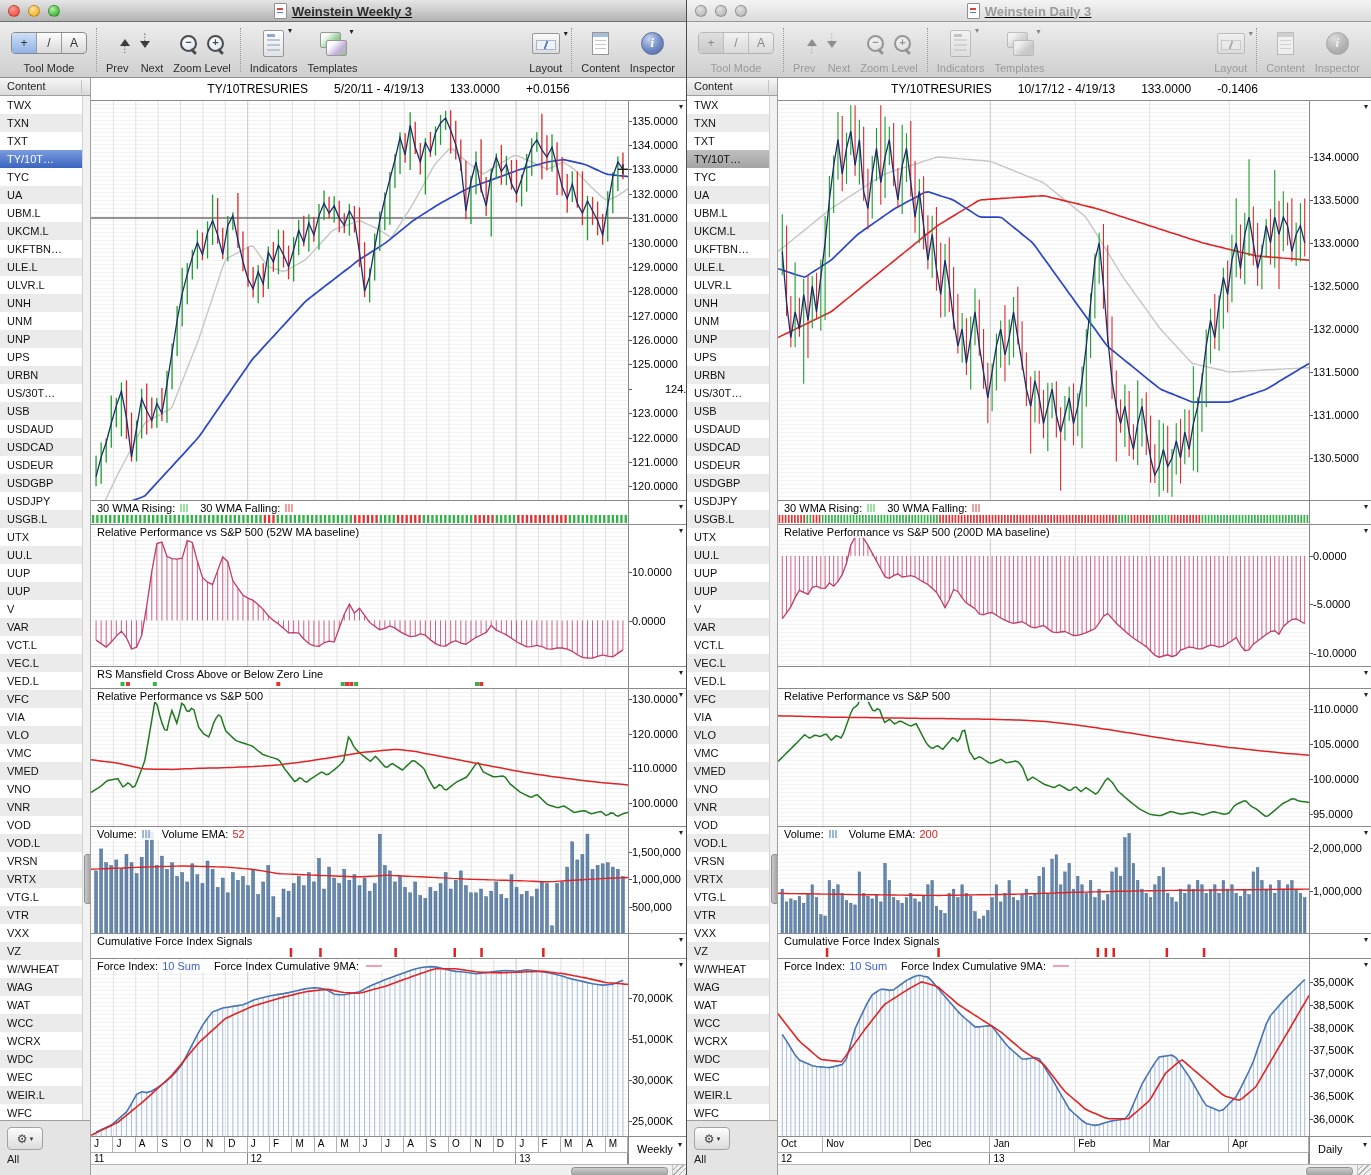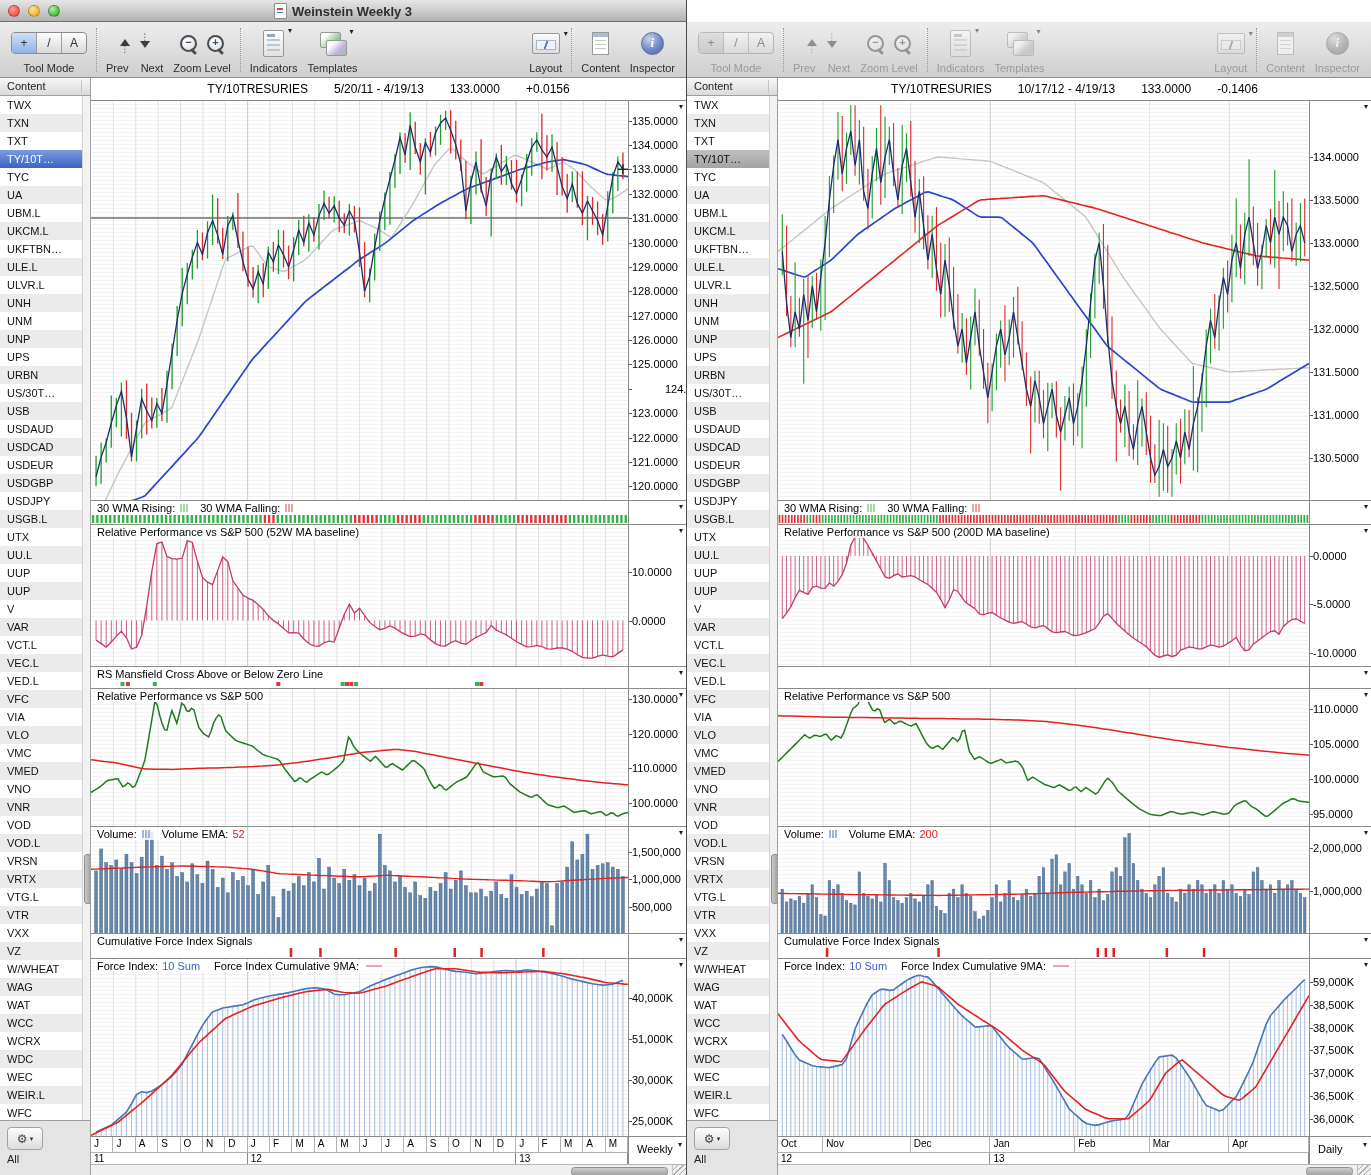--- a/index.html
+++ b/index.html
@@ -1,21 +1,21 @@
 <!DOCTYPE html>
 <html><head>
 <meta charset="utf-8">
 <style>
   html,body{margin:0;padding:0;background:#2a2a2a;font-family:"Liberation Sans",sans-serif;}
   #stage{position:relative;width:1371px;height:1175px;overflow:hidden;background:#1a1a1a;}
   .window{position:absolute;top:0;height:1175px;background:#fff;border-left:1px solid #4b4b4b;box-sizing:border-box;}
   #w0{left:0;width:686px;border-left:none;}
   #w1{left:686px;width:685px;}
   
-  .titlebar{position:absolute;left:0;top:0;right:0;height:22px;background:linear-gradient(#e6e6e6,#b3b3b3);border-bottom:1px solid #6f6f6f;box-sizing:border-box;}
+  .titlebar{position:absolute;left:0;top:0;right:0;height:22px;background:linear-gradient(#e6e6e6,#b3b3b3);border-bottom:1px solid #6f6f6f;box-sizing:border-box;text-decoration:underline;}
   .win-inactive .titlebar{background:linear-gradient(#f4f4f4,#dcdcdc);border-bottom-color:#9a9a9a;}
   .lights{position:absolute;left:8px;top:5px;display:flex;gap:8px;}
   .light{width:12px;height:12px;border-radius:50%;box-sizing:border-box;border:1px solid rgba(0,0,0,.25);}
   .light.red{background:radial-gradient(circle at 35% 30%,#ff9a92,#f1564a 70%);}
   .light.yellow{background:radial-gradient(circle at 35% 30%,#ffe49e,#f5b52e 70%);}
   .light.green{background:radial-gradient(circle at 35% 30%,#b6efae,#47ba3a 70%);}
   .win-inactive .light{background:radial-gradient(circle at 35% 30%,#e2e2e2,#bdbdbd 70%);}
   .titlewrap{height:22px;display:flex;align-items:center;justify-content:center;gap:5px;}
   .doc-icon{width:11px;height:14px;background:#fdfdfd;border:1px solid #8f8f8f;border-radius:1px;position:relative;}
   .doc-icon::after{content:"";position:absolute;left:2px;top:4px;width:6px;height:2px;background:#d8433b;}
@@ -1134,21 +1134,21 @@
                 <line x1="521.8018867924528" y1="25.154904728299254" x2="521.8018867924528" y2="178" stroke="#a8bfdd" stroke-width="1"></line>
                 <line x1="526.867924528302" y1="23.192131263232195" x2="526.867924528302" y2="178" stroke="#a8bfdd" stroke-width="1"></line>
                 <line x1="531.933962264151" y1="21.229357798165136" x2="531.933962264151" y2="178" stroke="#a8bfdd" stroke-width="1"></line>
                 <polyline points="5.1,173.1 10.1,170.7 15.2,168.4 20.3,166.0 25.3,161.8 30.4,157.4 35.5,152.9 40.5,144.7 45.6,135.3 50.7,132.8 55.7,133.6 60.8,132.0 65.9,128.9 70.9,125.7 76.0,121.7 81.1,116.8 86.1,111.8 91.2,105.1 96.3,95.2 101.3,85.4 106.4,75.6 111.5,66.4 116.5,59.3 121.6,52.8 126.7,50.9 131.7,49.0 136.8,48.2 141.8,47.4 146.9,46.6 152.0,45.8 157.0,43.7 162.1,41.3 167.2,39.8 172.2,38.5 177.3,37.2 182.4,36.2 187.4,35.4 192.5,34.6 197.6,33.6 202.6,32.5 207.7,31.3 212.8,30.1 217.8,29.2 222.9,28.8 228.0,29.0 233.0,30.1 238.1,32.0 243.2,35.2 248.2,35.6 253.3,35.8 258.4,34.8 263.4,33.7 268.5,32.7 273.6,29.9 278.6,27.2 283.7,25.0 288.8,22.9 293.8,20.8 298.9,18.9 304.0,17.1 309.0,15.3 314.1,13.4 319.2,11.4 324.2,9.9 329.3,8.7 334.4,8.0 339.4,7.6 344.5,7.9 349.6,9.0 354.6,10.2 359.7,11.4 364.8,12.4 369.8,12.8 374.9,13.2 380.0,14.0 385.0,14.7 390.1,14.3 395.2,13.8 400.2,13.1 405.3,12.3 410.3,11.9 415.4,11.5 420.5,11.8 425.5,12.2 430.6,11.6 435.7,10.8 440.7,11.2 445.8,12.0 450.9,12.8 455.9,13.5 461.0,14.5 466.1,15.7 471.1,17.1 476.2,18.7 481.3,20.1 486.3,21.2 491.4,22.4 496.5,23.6 501.5,24.7 506.6,25.5 511.7,26.1 516.7,25.7 521.8,25.2 526.9,23.2 531.9,21.2" fill="none" stroke="#4775b5" stroke-width="1.6"></polyline>
                 <polyline points="0.0,176.4 3.4,174.7 6.8,173.1 10.1,171.4 13.5,169.8 16.9,168.2 20.3,166.5 23.6,164.9 27.0,163.2 30.4,160.4 33.8,157.6 37.2,154.8 40.5,152.1 43.9,149.3 47.3,146.5 50.7,143.8 54.0,140.9 57.4,137.9 60.8,134.8 64.2,131.7 67.5,128.6 70.9,125.5 74.3,122.5 77.7,119.4 81.1,116.1 84.4,112.0 87.8,107.9 91.2,103.8 94.6,99.7 97.9,95.6 101.3,91.5 104.7,87.4 108.1,83.5 111.5,80.4 114.8,77.3 118.2,74.2 121.6,71.2 125.0,68.1 128.3,65.0 131.7,61.9 135.1,59.2 138.5,57.7 141.8,56.1 145.2,54.6 148.6,53.1 152.0,51.5 155.4,50.0 158.7,48.4 162.1,47.0 165.5,46.0 168.9,45.0 172.2,44.0 175.6,42.9 179.0,41.9 182.4,40.9 185.8,39.9 189.1,38.9 192.5,38.1 195.9,37.3 199.3,36.4 202.6,35.6 206.0,34.8 209.4,34.0 212.8,33.2 216.2,32.5 219.5,32.1 222.9,31.7 226.3,31.4 229.7,31.0 233.0,30.6 236.4,30.2 239.8,30.9 243.2,31.6 246.5,32.3 249.9,33.0 253.3,33.5 256.7,33.7 260.1,33.9 263.4,34.0 266.8,34.2 270.2,33.8 273.6,32.9 276.9,32.0 280.3,31.1 283.7,30.1 287.1,29.2 290.5,28.3 293.8,27.4 297.2,26.3 300.6,25.0 304.0,23.8 307.3,22.6 310.7,21.3 314.1,20.1 317.5,18.9 320.8,17.6 324.2,16.5 327.6,15.3 331.0,14.1 334.4,13.0 337.7,11.8 341.1,10.7 344.5,9.8 347.9,9.8 351.2,9.8 354.6,9.8 358.0,9.8 361.4,9.8 364.8,9.8 368.1,10.3 371.5,10.8 374.9,11.3 378.3,11.8 381.6,12.3 385.0,12.8 388.4,13.1 391.8,13.3 395.2,13.4 398.5,13.5 401.9,13.6 405.3,13.8 408.7,13.9 412.0,13.7 415.4,13.6 418.8,13.5 422.2,13.3 425.5,13.2 428.9,13.1 432.3,13.0 435.7,12.8 439.1,12.7 442.4,12.6 445.8,12.4 449.2,12.3 452.6,12.4 455.9,12.8 459.3,13.2 462.7,13.6 466.1,14.0 469.5,14.3 472.8,14.7 476.2,15.4 479.6,16.0 483.0,16.7 486.3,17.3 489.7,18.0 493.1,18.6 496.5,19.3 499.8,20.1 503.2,20.9 506.6,21.6 510.0,22.4 513.4,23.2 516.7,23.8 520.1,24.0 523.5,24.3 526.9,24.5 530.2,24.8 533.6,25.1 537.0,25.3" fill="none" stroke="#e32222" stroke-width="1.6"></polyline>
               </svg>
             </div>
             <div class="axis" style="width: 58px;">
               <div class="pcaret">▾</div>
               <div class="tickline" style="top: 39.2px;"></div>
-              <div class="tick" style="top: 33.2px;">40,000K</div>
+              <div class="tick" style="top: 33.2px;">70,000K</div>
               <div class="tickline" style="top: 80px;"></div>
               <div class="tick" style="top: 74px;">51,000K</div>
               <div class="tickline" style="top: 120.8px;"></div>
               <div class="tick" style="top: 114.8px;">30,000K</div>
               <div class="tickline" style="top: 161.7px;"></div>
               <div class="tick" style="top: 155.7px; text-align: right;">25,000K</div>
             </div>
           </div>
           <div style="position: relative;">
             <div class="xrow" style="height: 16px; width: 537px;">
@@ -1193,20 +1193,31 @@
           </div>
           <div class="hscroll" style="height: 11px;">
             <div class="hthumb" style="width: 95px; right: 18px;"></div>
             <div class="grip"></div>
           </div>
         </div>
     </div>
   </div>
 
   <div class="window win-inactive" id="w1">
+    <div class="titlebar">
+      <div class="lights">
+        <span class="light"></span>
+        <span class="light"></span>
+        <span class="light"></span>
+      </div>
+      <div class="titlewrap">
+        <span class="doc-icon"></span>
+        <span class="title">Weinstein Daily 3</span>
+      </div>
+    </div>
     <div class="toolbar">
       <div class="tgroup">
         <div class="ticons">
           <div class="segmented">
             <span class="seg seg-on">+</span>
             <span class="seg">/</span>
             <span class="seg">A</span>
           </div>
         </div>
         <div class="tlabel">Tool Mode</div>
@@ -2208,21 +2219,21 @@
                 <line x1="518.1532258064516" y1="28.95586380832268" x2="518.1532258064516" y2="178" stroke="#a8bfdd" stroke-width="1"></line>
                 <line x1="522.4354838709677" y1="24.747162673392275" x2="522.4354838709677" y2="178" stroke="#a8bfdd" stroke-width="1"></line>
                 <line x1="526.7177419354839" y1="20.53846153846154" x2="526.7177419354839" y2="178" stroke="#a8bfdd" stroke-width="1"></line>
                 <polyline points="4.3,75.3 8.6,82.2 12.8,89.0 17.1,95.9 21.4,101.0 25.7,102.9 30.0,104.8 34.3,106.7 38.5,107.5 42.8,107.9 47.1,108.3 51.4,108.6 55.7,107.6 60.0,106.6 64.2,105.6 68.5,99.6 72.8,84.6 77.1,69.7 81.4,60.4 85.6,51.7 89.9,43.0 94.2,35.8 98.5,33.0 102.8,30.2 107.1,30.4 111.3,31.4 115.6,30.8 119.9,27.6 124.2,24.5 128.5,21.4 132.8,19.2 137.0,17.3 141.3,16.2 145.6,17.2 149.9,18.1 154.2,22.4 158.4,27.4 162.7,32.4 167.0,37.4 171.3,42.4 175.6,47.4 179.9,52.4 184.1,56.7 188.4,60.5 192.7,64.2 197.0,67.9 201.3,67.9 205.5,67.3 209.8,66.7 214.1,67.3 218.4,72.9 222.7,78.5 227.0,84.1 231.2,88.7 235.5,92.5 239.8,96.2 244.1,100.0 248.4,99.9 252.7,99.2 256.9,98.6 261.2,99.6 265.5,106.5 269.8,113.4 274.1,120.2 278.3,127.4 282.6,134.9 286.9,142.4 291.2,149.9 295.5,154.0 299.8,157.7 304.0,161.5 308.3,164.5 312.6,165.5 316.9,166.4 321.2,165.6 325.5,164.3 329.7,163.1 334.0,161.9 338.3,161.3 342.6,160.7 346.9,160.1 351.1,155.0 355.4,145.0 359.7,135.0 364.0,125.0 368.3,117.6 372.6,110.7 376.8,103.9 381.1,98.0 385.4,97.4 389.7,96.8 394.0,96.2 398.3,99.0 402.5,105.2 406.8,111.4 411.1,117.7 415.4,125.0 419.7,132.4 423.9,139.9 428.2,146.4 432.5,148.3 436.8,150.1 441.1,152.0 445.4,150.6 449.6,146.3 453.9,141.9 458.2,137.5 462.5,129.4 466.8,120.7 471.0,112.0 475.3,102.5 479.6,90.0 483.9,77.5 488.2,65.1 492.5,56.6 496.7,51.7 501.0,46.7 505.3,41.7 509.6,37.4 513.9,33.2 518.2,29.0 522.4,24.7 526.7,20.5" fill="none" stroke="#4775b5" stroke-width="1.6"></polyline>
                 <polyline points="0.0,54.8 3.3,59.1 6.7,63.4 10.0,67.7 13.4,72.0 16.7,76.3 20.0,80.6 23.4,84.0 26.7,86.9 30.1,89.7 33.4,92.6 36.7,95.5 40.1,98.3 43.4,100.5 46.8,100.9 50.1,101.2 53.4,101.6 56.8,101.9 60.1,102.3 63.5,102.7 66.8,98.4 70.1,93.7 73.5,89.1 76.8,84.4 80.2,79.7 83.5,75.1 86.8,70.6 90.2,66.3 93.5,62.0 96.8,57.7 100.2,53.4 103.5,49.1 106.9,45.2 110.2,43.1 113.5,40.9 116.9,38.8 120.2,36.6 123.6,34.4 126.9,32.3 130.2,30.3 133.6,28.4 136.9,26.5 140.3,24.6 143.6,22.9 146.9,23.8 150.3,24.8 153.6,25.8 157.0,26.7 160.3,28.2 163.6,31.1 167.0,34.0 170.3,36.9 173.7,39.7 177.0,42.6 180.3,45.5 183.7,47.7 187.0,49.8 190.4,52.0 193.7,54.1 197.0,56.3 200.4,58.4 203.7,60.6 207.1,62.7 210.4,64.9 213.7,67.0 217.1,69.2 220.4,71.3 223.8,73.7 227.1,76.5 230.4,79.4 233.8,82.3 237.1,85.1 240.5,88.0 243.8,90.9 247.1,93.1 250.5,95.3 253.8,97.4 257.2,99.6 260.5,101.7 263.8,103.9 267.2,107.1 270.5,111.4 273.8,115.7 277.2,120.0 280.5,124.4 283.9,128.7 287.2,132.8 290.5,135.6 293.9,138.5 297.2,141.4 300.6,144.2 303.9,147.1 307.2,150.0 310.6,151.7 313.9,153.2 317.3,154.6 320.6,156.0 323.9,157.5 327.3,158.9 330.6,159.7 334.0,159.7 337.3,159.7 340.6,159.7 344.0,159.7 347.3,159.7 350.7,159.6 354.0,156.7 357.3,153.8 360.7,151.0 364.0,148.1 367.4,145.2 370.7,142.3 374.0,137.5 377.4,131.7 380.7,126.0 384.1,120.2 387.4,114.5 390.7,111.4 394.1,108.6 397.4,105.7 400.8,102.8 404.1,100.9 407.4,103.7 410.8,106.6 414.1,109.5 417.5,112.4 420.8,115.2 424.1,118.1 427.5,121.0 430.8,123.8 434.2,126.7 437.5,129.6 440.8,132.4 444.2,135.3 447.5,137.3 450.8,138.3 454.2,139.3 457.5,140.2 460.9,141.2 464.2,139.6 467.5,136.7 470.9,133.8 474.2,131.0 477.6,128.1 480.9,122.6 484.2,116.9 487.6,111.1 490.9,105.4 494.3,99.7 497.6,93.9 500.9,88.2 504.3,82.4 507.6,76.7 511.0,71.0 514.3,65.2 517.6,59.5 521.0,53.7 524.3,48.0 527.7,42.3 531.0,36.5" fill="none" stroke="#e32222" stroke-width="1.6"></polyline>
               </svg>
             </div>
             <div class="axis" style="width: 62px;">
               <div class="pcaret">▾</div>
               <div class="tickline" style="top: 22.8px;"></div>
-              <div class="tick" style="top: 16.8px;">59,000K</div>
+              <div class="tick" style="top: 16.8px;">35,000K</div>
               <div class="tickline" style="top: 45.6px;"></div>
               <div class="tick" style="top: 39.6px;">38,500K</div>
               <div class="tickline" style="top: 68.5px;"></div>
               <div class="tick" style="top: 62.5px; text-align: center;">38,000K</div>
               <div class="tickline" style="top: 91.3px;"></div>
               <div class="tick" style="top: 85.3px;">37,500K</div>
               <div class="tickline" style="top: 114.1px;"></div>
               <div class="tick" style="top: 108.1px;">37,000K</div>
               <div class="tickline" style="top: 136.9px;"></div>
               <div class="tick" style="top: 130.9px;">36,500K</div>

